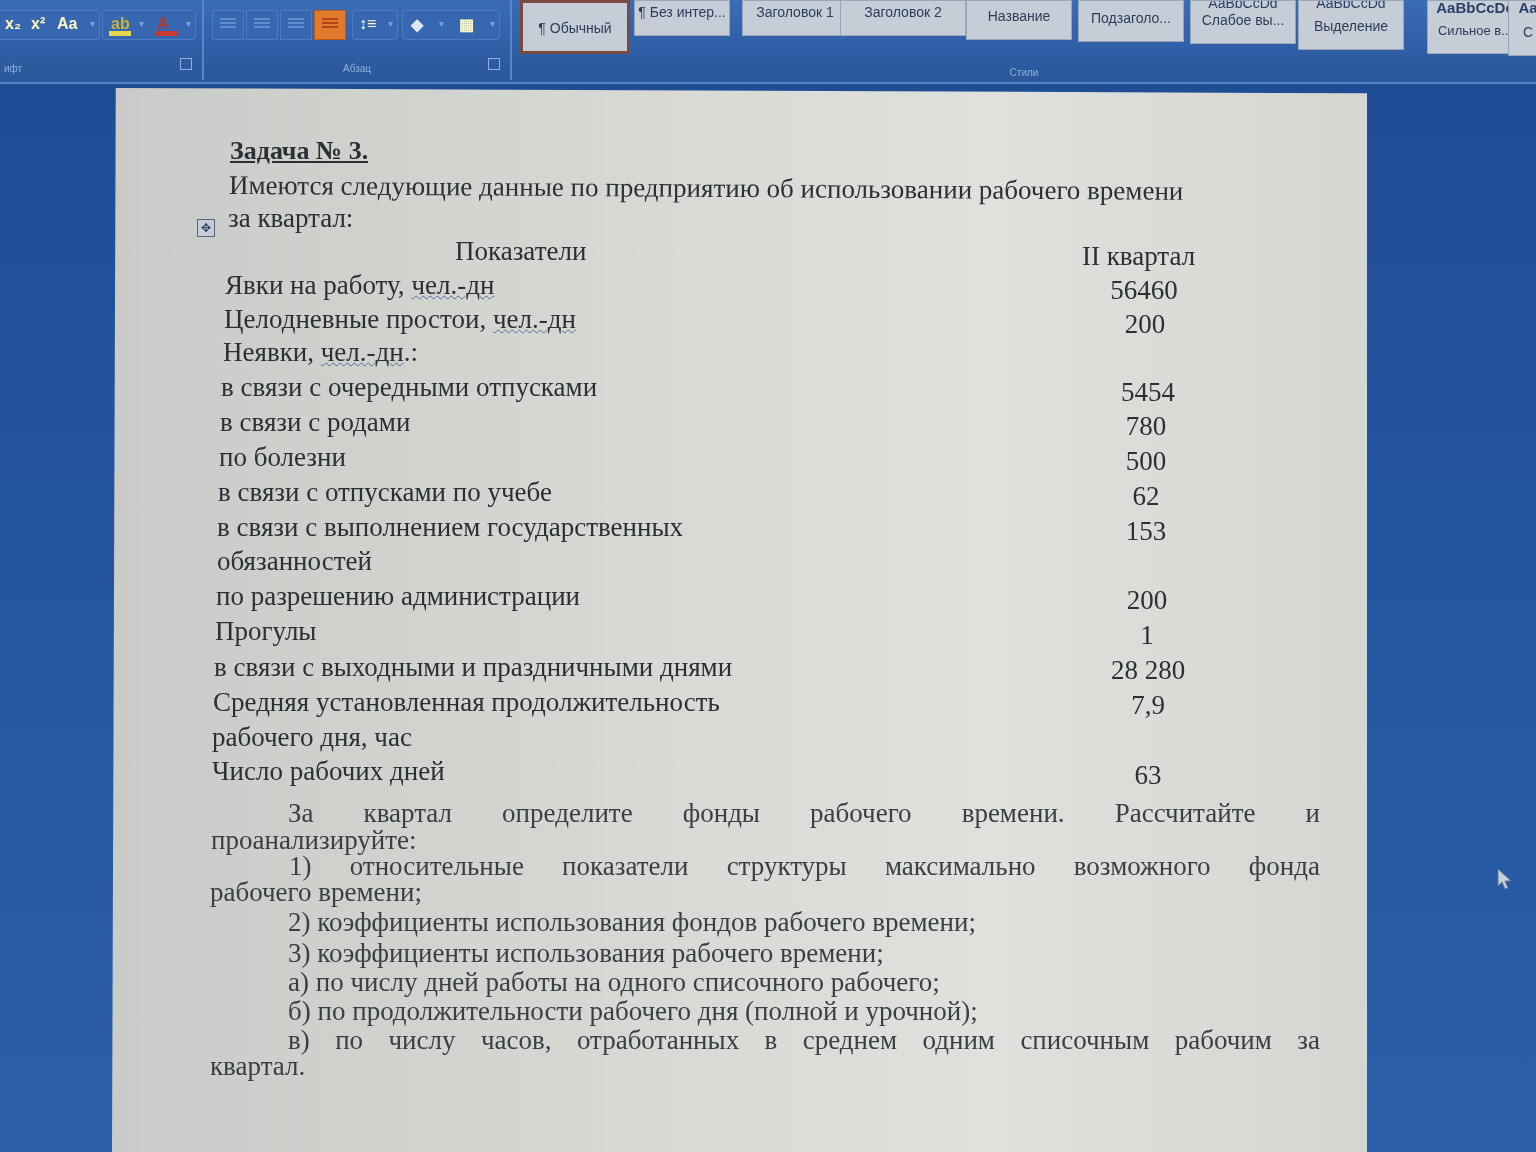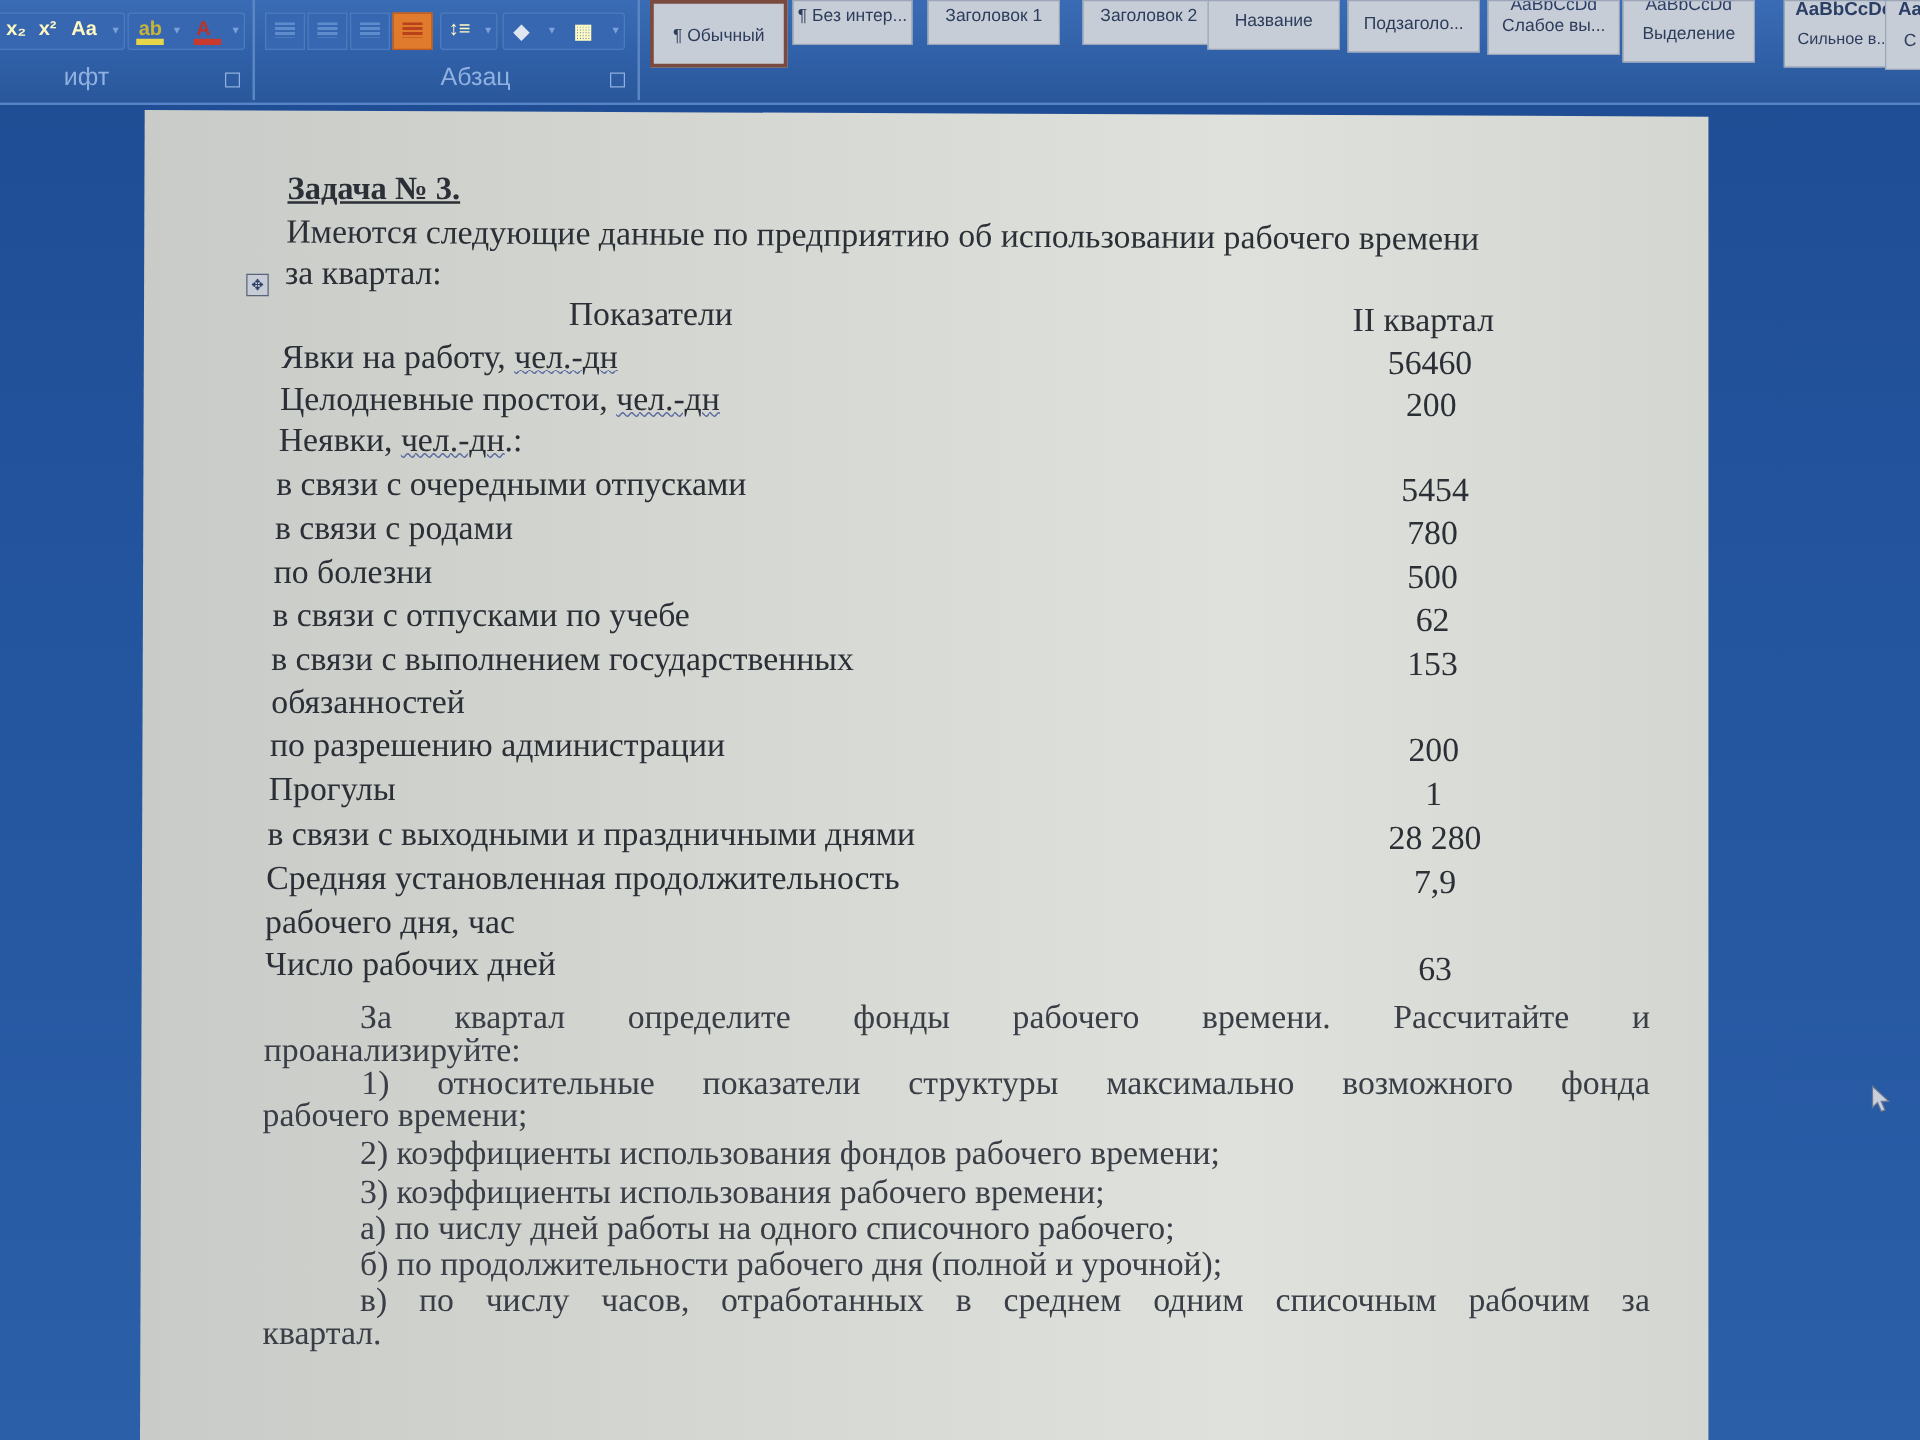--- a/index.html
+++ b/index.html
@@ -12,21 +12,21 @@
   .ribbon {
     position:absolute; left:0; top:0; width:1536px; height:82px;
     background: linear-gradient(180deg, #3a6cb5 0%, #2f5fa6 60%, #2a579b 100%);
     border-bottom:2px solid #5583c4;
   }
   .group {
     position:absolute; top:0; height:80px; border-right:2px solid #5a86c4;
   }
   .group-label {
     position:absolute; bottom:6px; left:0; right:0; text-align:center;
-    color:#8fb0e0; font-size:20px;margin-left:47px;
+    color:#8fb0e0; font-size:10px;
   }
   .launcher {
     position:absolute; bottom:10px; right:10px; width:10px; height:10px;
     border:1px solid #8fb0e0; font-size:0;
   }
   .tool {
     position:absolute; top:10px; height:28px; border:1px solid #4c7cc0;
     border-radius:3px; background:#3767b0;
   }
   .tool .glyph { position:absolute; top:4px; left:8px; color:#fef9c3; font-size:16px; font-weight:bold; }
@@ -124,21 +124,21 @@
   <div class="group" style="left:512px; width:1024px; border-right:none;">
     <div class="style-tile selected" style="left:8px; width:110px; height:54px;">
         <span>¶ Обычный</span>
       </div>
     <div class="style-tile" style="left:122px; width:96px;">
         <span>¶ Без интер...</span>
       </div>
     <div class="style-tile" style="left:230px; width:106px;">
         <span>Заголовок 1</span>
       </div>
-    <div class="style-tile" style="left:354px; width:106px;">
+    <div class="style-tile" style="left:328px; width:126px;">
         <span>Заголовок 2</span>
       </div>
     <div class="style-tile" style="left:454px; width:106px; height:40px;">
         <span>Название</span>
       </div>
     <div class="style-tile" style="left:566px; width:106px; height:42px;">
         <span>Подзаголо...</span>
       </div>
     <div class="style-tile" style="left:678px; width:106px; height:44px;">
       <span class="preview" style="top:-6px; font-weight:normal; font-size:14px;">AaBbCcDd</span>
@@ -149,20 +149,21 @@
       <span>Выделение</span>
       </div>
     <div class="style-tile" style="left:896px; width:96px; height:54px; font-size:13px;margin-left:19px;">
       <span class="preview" style="top:-2px; font-size:15px;">AaBbCcDc</span>
       <span>Сильное в...</span>
       </div>
     <div class="style-tile" style="left:996px; width:40px; height:56px;">
       <span class="preview" style="top:-2px; font-size:15px;">Aa</span>
       <span>С</span>
       </div>
+    <div class="group-label" style="bottom:2px;">Стили</div>
   </div>
 </div>
 
 <div class="page"></div>
 
 <div class="doc title">Задача № 3.</div>
 <div class="doc intro1">Имеются следующие данные по предприятию об использовании рабочего времени</div>
 <div class="doc intro2">за квартал:</div>
 <div class="move-handle">✥</div>
 

